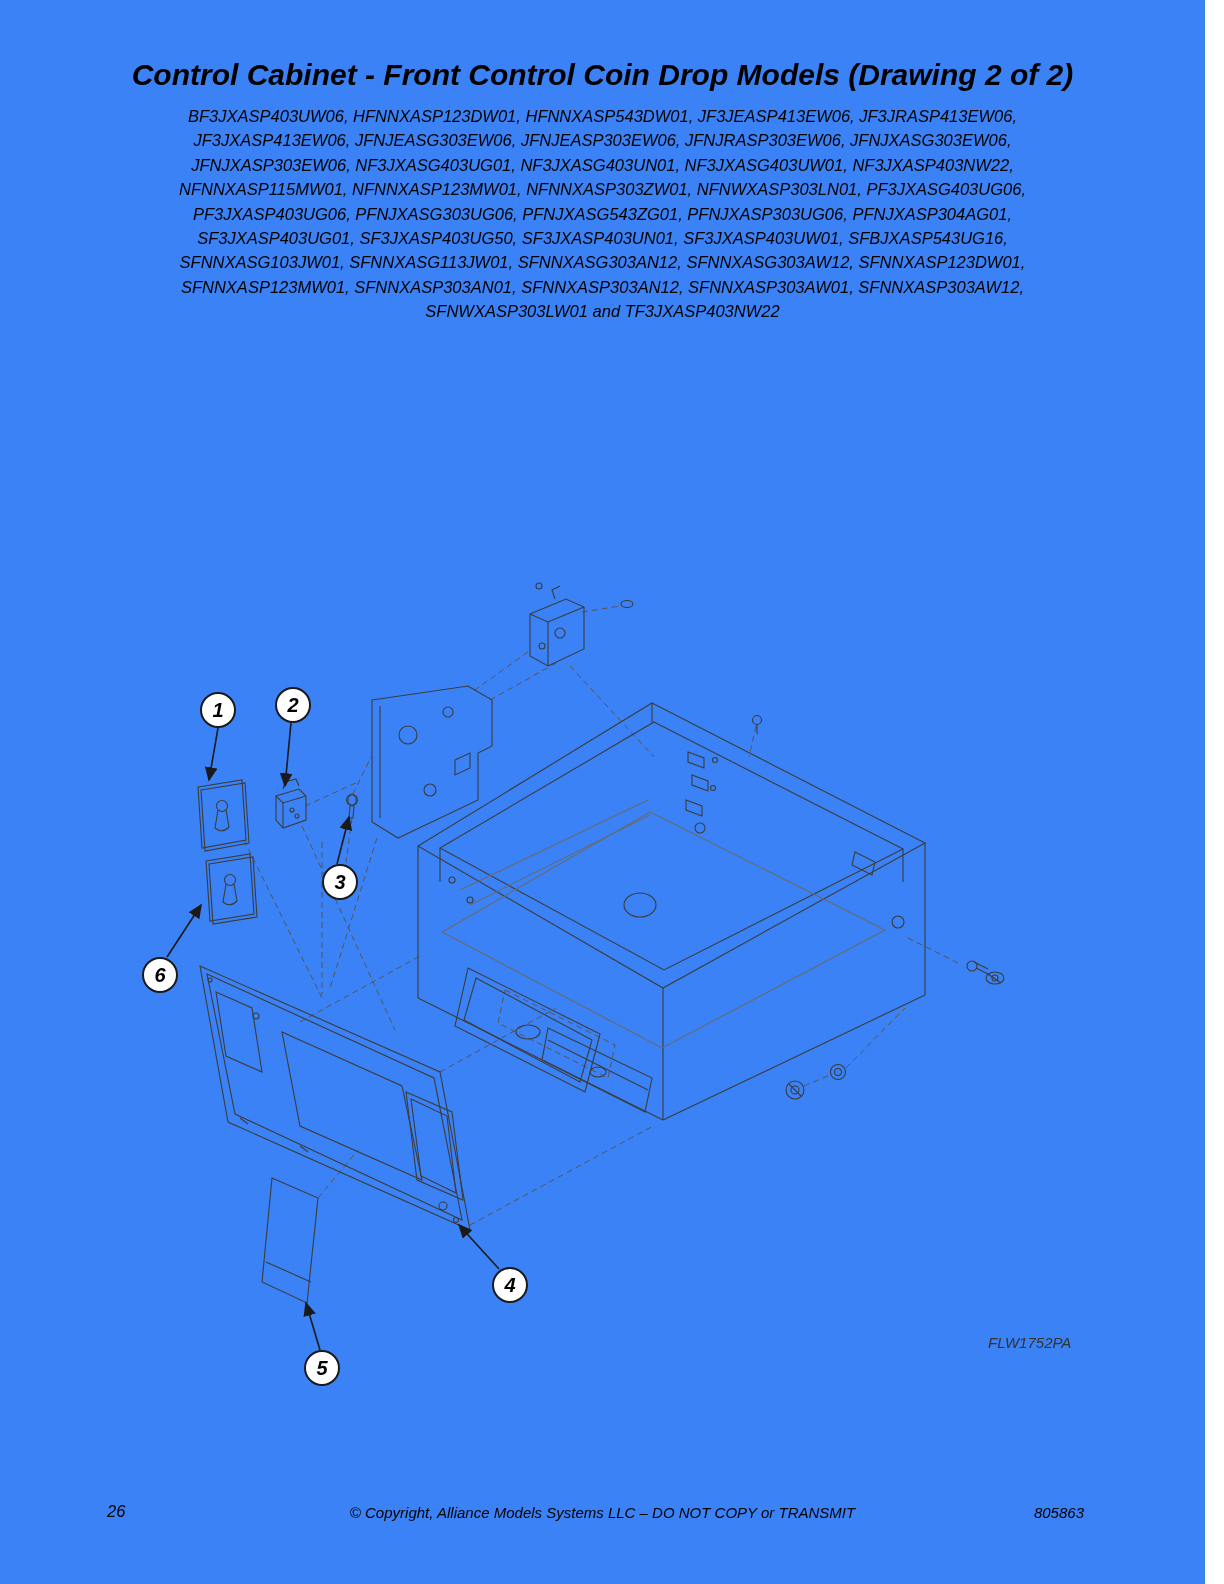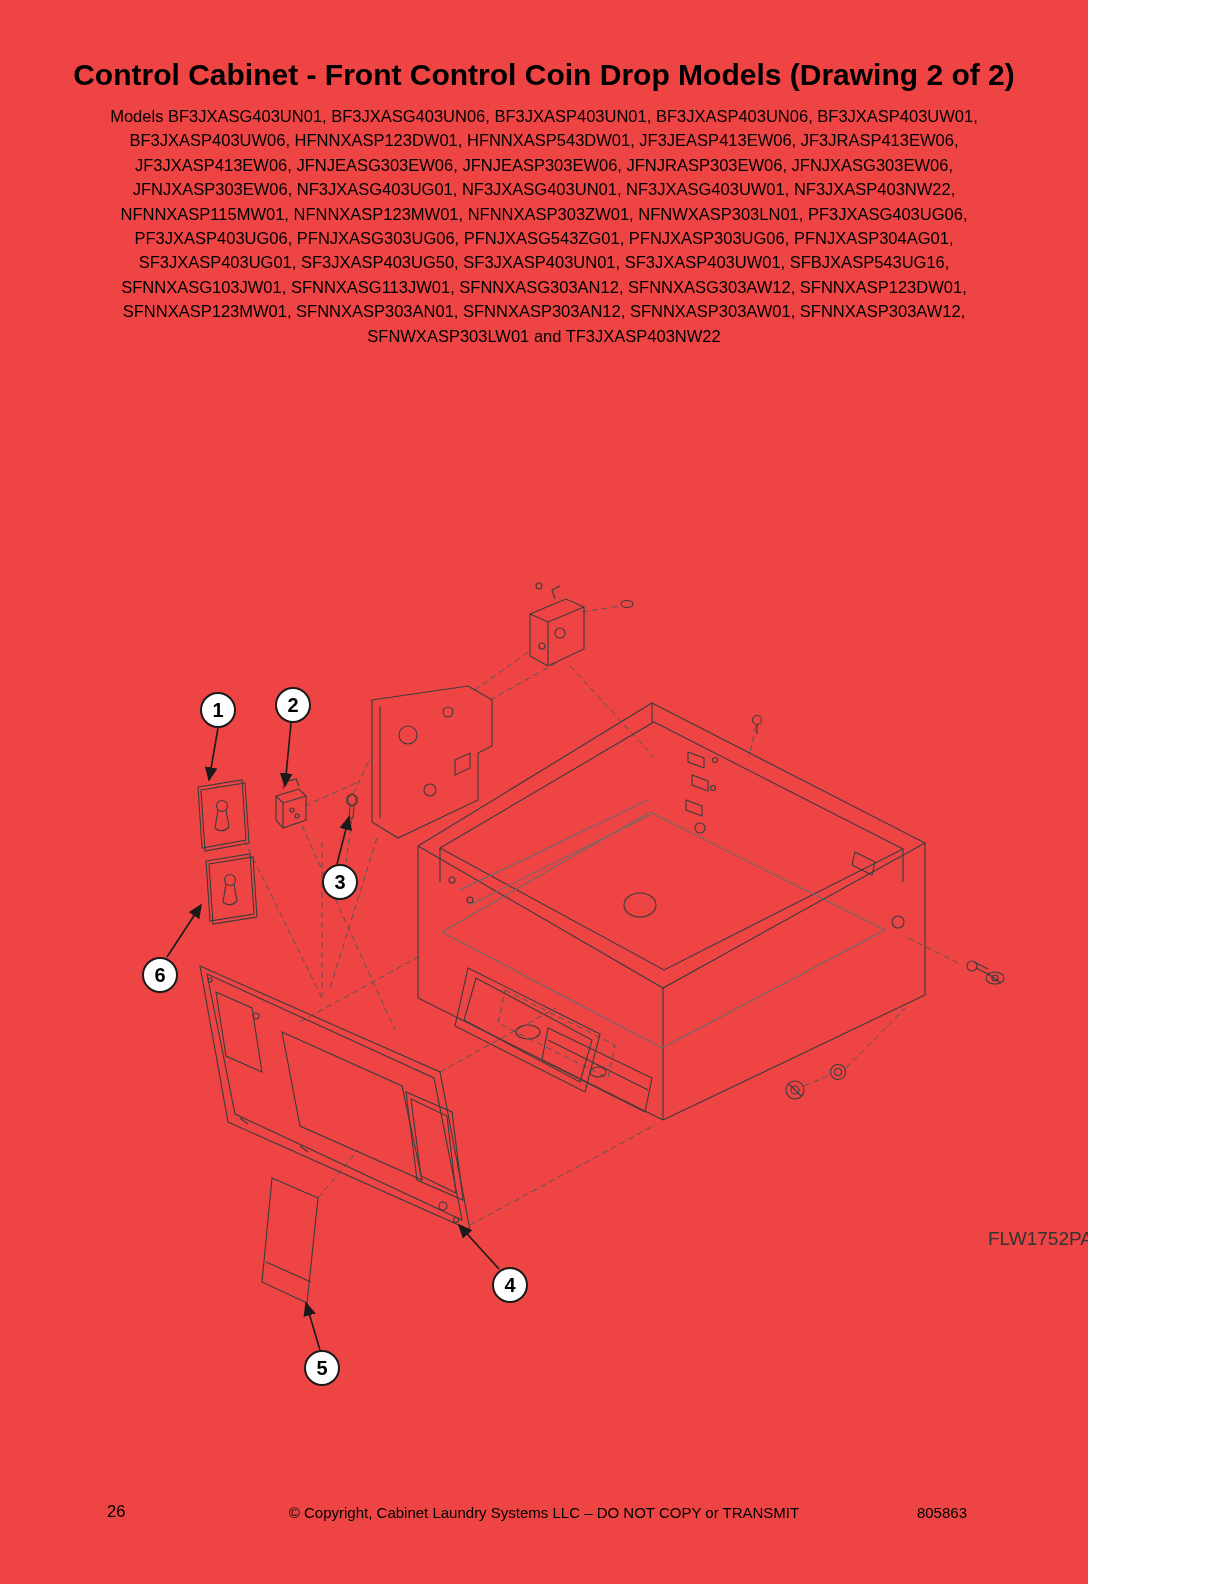--- a/index.html
+++ b/index.html
@@ -1,20 +1,21 @@
 <!DOCTYPE html>
 <html><head>
 <meta charset="utf-8">
 <style>
   * { margin:0; padding:0; box-sizing:border-box; }
   html,body { background:#ffffff; }
   .page {
-    position:relative; width:1088px; height:1584px; background:#ef4444;
+    position:relative; width:1205px; height:1584px; background:#3b82f6;
     font-family:"Liberation Sans","DejaVu Sans",sans-serif; color:#111;
     overflow:hidden;
+    font-style:italic;
   }
   .title {
     position:absolute; top:58px; left:0; width:100%;
     text-align:center; font-size:30px; font-weight:bold; color:#000;
   }
   .models {
     position:absolute; top:104px; left:90px; right:90px;
     text-align:center; font-size:16.5px; line-height:24.4px; color:#000;
   }
   .diagram { position:absolute; inset:0; }
@@ -23,35 +24,34 @@
     position:absolute; width:36px; height:36px; border:2.5px solid #1a1a1a;
     border-radius:50%; background:#fff; display:flex; align-items:center;
     justify-content:center; font-size:20px; font-weight:bold; color:#000; z-index:3;
   }
   .c1 { left:200px; top:692px; }
   .c2 { left:275px; top:687px; }
   .c3 { left:322px; top:864px; }
   .c4 { left:492px; top:1267px; }
   .c5 { left:304px; top:1350px; }
   .c6 { left:142px; top:957px; }
-  .figcode { position:absolute; left:988px; top:1228px; font-size:19px; color:#333; }
+  .figcode { position:absolute; left:988px; top:1334px; font-size:15px; color:#333; }
   .footer { position:absolute; left:0; top:1502px; width:100%; height:30px; }
   .footer .pn { position:absolute; left:107px; top:0; font-size:16.5px; color:#000; }
   .footer .cp { position:absolute; left:0; top:2px; width:100%; text-align:center; font-size:15px; color:#000; }
   .footer .dn { position:absolute; right:121px; top:2px; font-size:15px; color:#000; }
 </style>
 </head>
 <body>
 
 <div class="page">
 
   <h1 class="title">Control Cabinet - Front Control Coin Drop Models (Drawing 2 of 2)</h1>
 
   <div class="models">
-    <div>Models BF3JXASG403UN01, BF3JXASG403UN06, BF3JXASP403UN01, BF3JXASP403UN06, BF3JXASP403UW01,</div>
     <div>BF3JXASP403UW06, HFNNXASP123DW01, HFNNXASP543DW01, JF3JEASP413EW06, JF3JRASP413EW06,</div>
     <div>JF3JXASP413EW06, JFNJEASG303EW06, JFNJEASP303EW06, JFNJRASP303EW06, JFNJXASG303EW06,</div>
     <div>JFNJXASP303EW06, NF3JXASG403UG01, NF3JXASG403UN01, NF3JXASG403UW01, NF3JXASP403NW22,</div>
     <div>NFNNXASP115MW01, NFNNXASP123MW01, NFNNXASP303ZW01, NFNWXASP303LN01, PF3JXASG403UG06,</div>
     <div>PF3JXASP403UG06, PFNJXASG303UG06, PFNJXASG543ZG01, PFNJXASP303UG06, PFNJXASP304AG01,</div>
     <div>SF3JXASP403UG01, SF3JXASP403UG50, SF3JXASP403UN01, SF3JXASP403UW01, SFBJXASP543UG16,</div>
     <div>SFNNXASG103JW01, SFNNXASG113JW01, SFNNXASG303AN12, SFNNXASG303AW12, SFNNXASP123DW01,</div>
     <div>SFNNXASP123MW01, SFNNXASP303AN01, SFNNXASP303AN12, SFNNXASP303AW01, SFNNXASP303AW12,</div>
     <div>SFNWXASP303LW01 and TF3JXASP403NW22</div>
   </div>
@@ -243,17 +243,17 @@
       </div>
     <div class="callout c6">
         <span>6</span>
       </div>
 
     <div class="figcode">FLW1752PA</div>
   </div>
 
   <div class="footer">
     <span class="pn">26</span>
-    <span class="cp">© Copyright, Cabinet Laundry Systems LLC – DO NOT COPY or TRANSMIT</span>
+    <span class="cp">© Copyright, Alliance Models Systems LLC – DO NOT COPY or TRANSMIT</span>
     <span class="dn">805863</span>
   </div>
 
 </div>
 
 </body></html>

